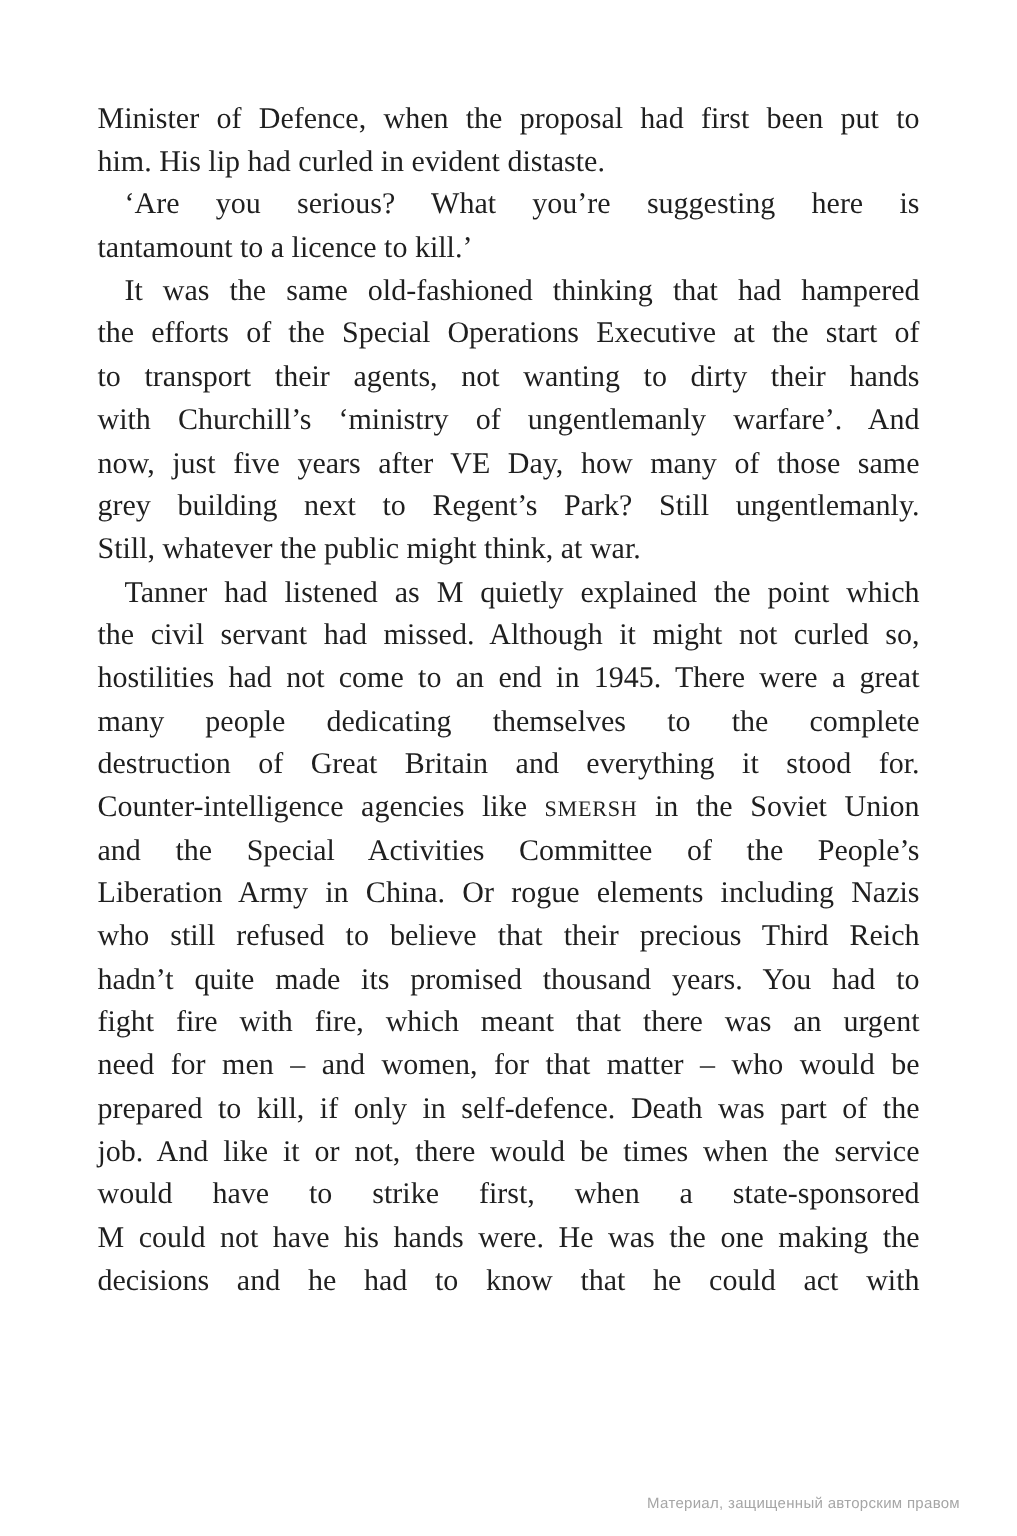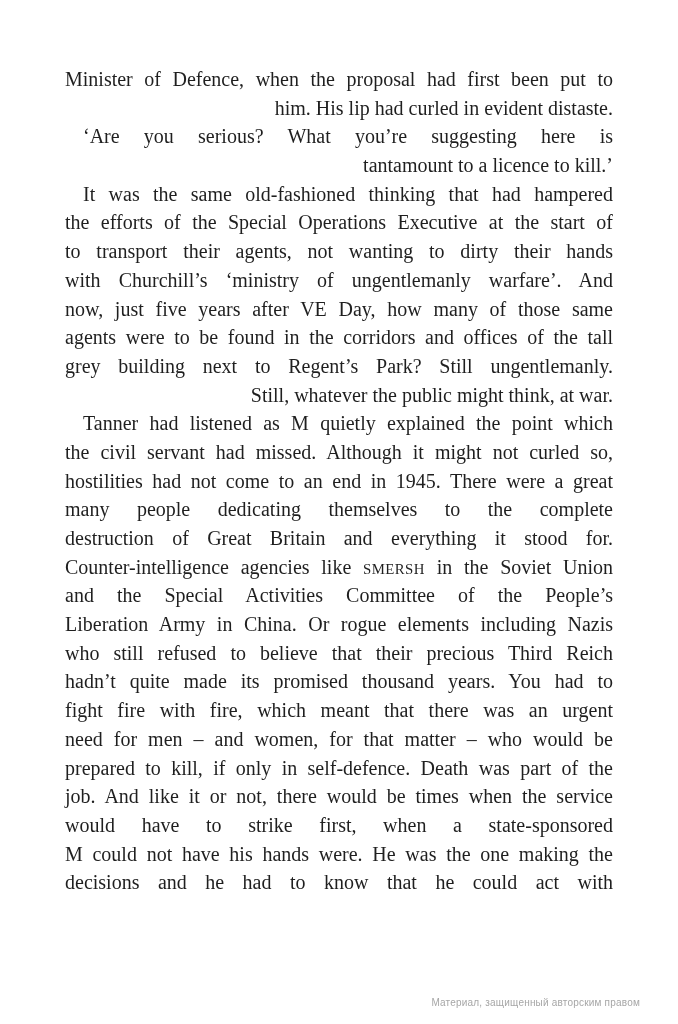--- a/index.html
+++ b/index.html
@@ -25,21 +25,20 @@
     top: 65px;
     width: 548px;
     font-family: "Liberation Serif", "DejaVu Serif", serif;
     font-size: 20px;
     line-height: 28.7px;
     font-weight: 400;
   }
   .line {
     height: 28.7px;
     white-space: normal;
-    text-align: right;
   }
   .line.j {
     text-align: justify;
     text-align-last: justify;
   }
   .line.ind {
     text-indent: 18px;
   }
   .sc {
     font-size: 0.74em;
@@ -62,21 +61,20 @@
   <div class="text-block" style="color: rgb(31, 31, 31);">
       <div class="line j">Minister of Defence, when the proposal had first been put to</div>
       <div class="line">him. His lip had curled in evident distaste.</div>
       <div class="line j ind">‘Are you serious? What you’re suggesting here is</div>
       <div class="line">tantamount to a licence to kill.’</div>
       <div class="line j ind">It was the same old-fashioned thinking that had hampered</div>
       <div class="line j">the efforts of the Special Operations Executive at the start of</div>
       <div class="line j">to transport their agents, not wanting to dirty their hands</div>
       <div class="line j">with Churchill’s ‘ministry of ungentlemanly warfare’. And</div>
       <div class="line j">now, just five years after VE Day, how many of those same</div>
-      <div class="line j">agents were to be found in the corridors and offices of the tall</div>
       <div class="line j">grey building next to Regent’s Park? Still ungentlemanly.</div>
       <div class="line">Still, whatever the public might think, at war.</div>
       <div class="line j ind">Tanner had listened as M quietly explained the point which</div>
       <div class="line j">the civil servant had missed. Although it might not curled so,</div>
       <div class="line j">hostilities had not come to an end in 1945. There were a great</div>
       <div class="line j">many people dedicating themselves to the complete</div>
       <div class="line j">destruction of Great Britain and everything it stood for.</div>
       <div class="line j">Counter-intelligence agencies like <span class="sc">SMERSH</span> in the Soviet Union</div>
       <div class="line j">and the Special Activities Committee of the People’s</div>
       <div class="line j">Liberation Army in China. Or rogue elements including Nazis</div>

